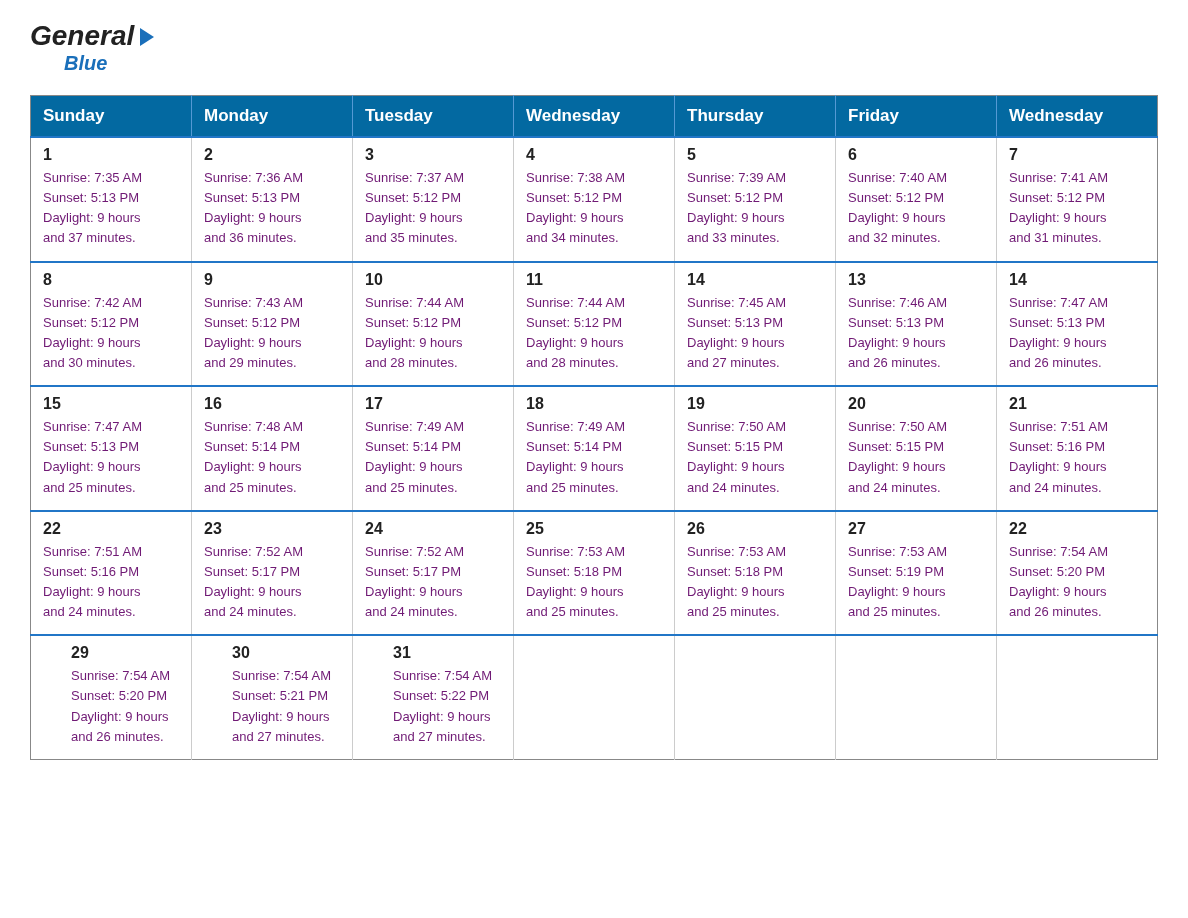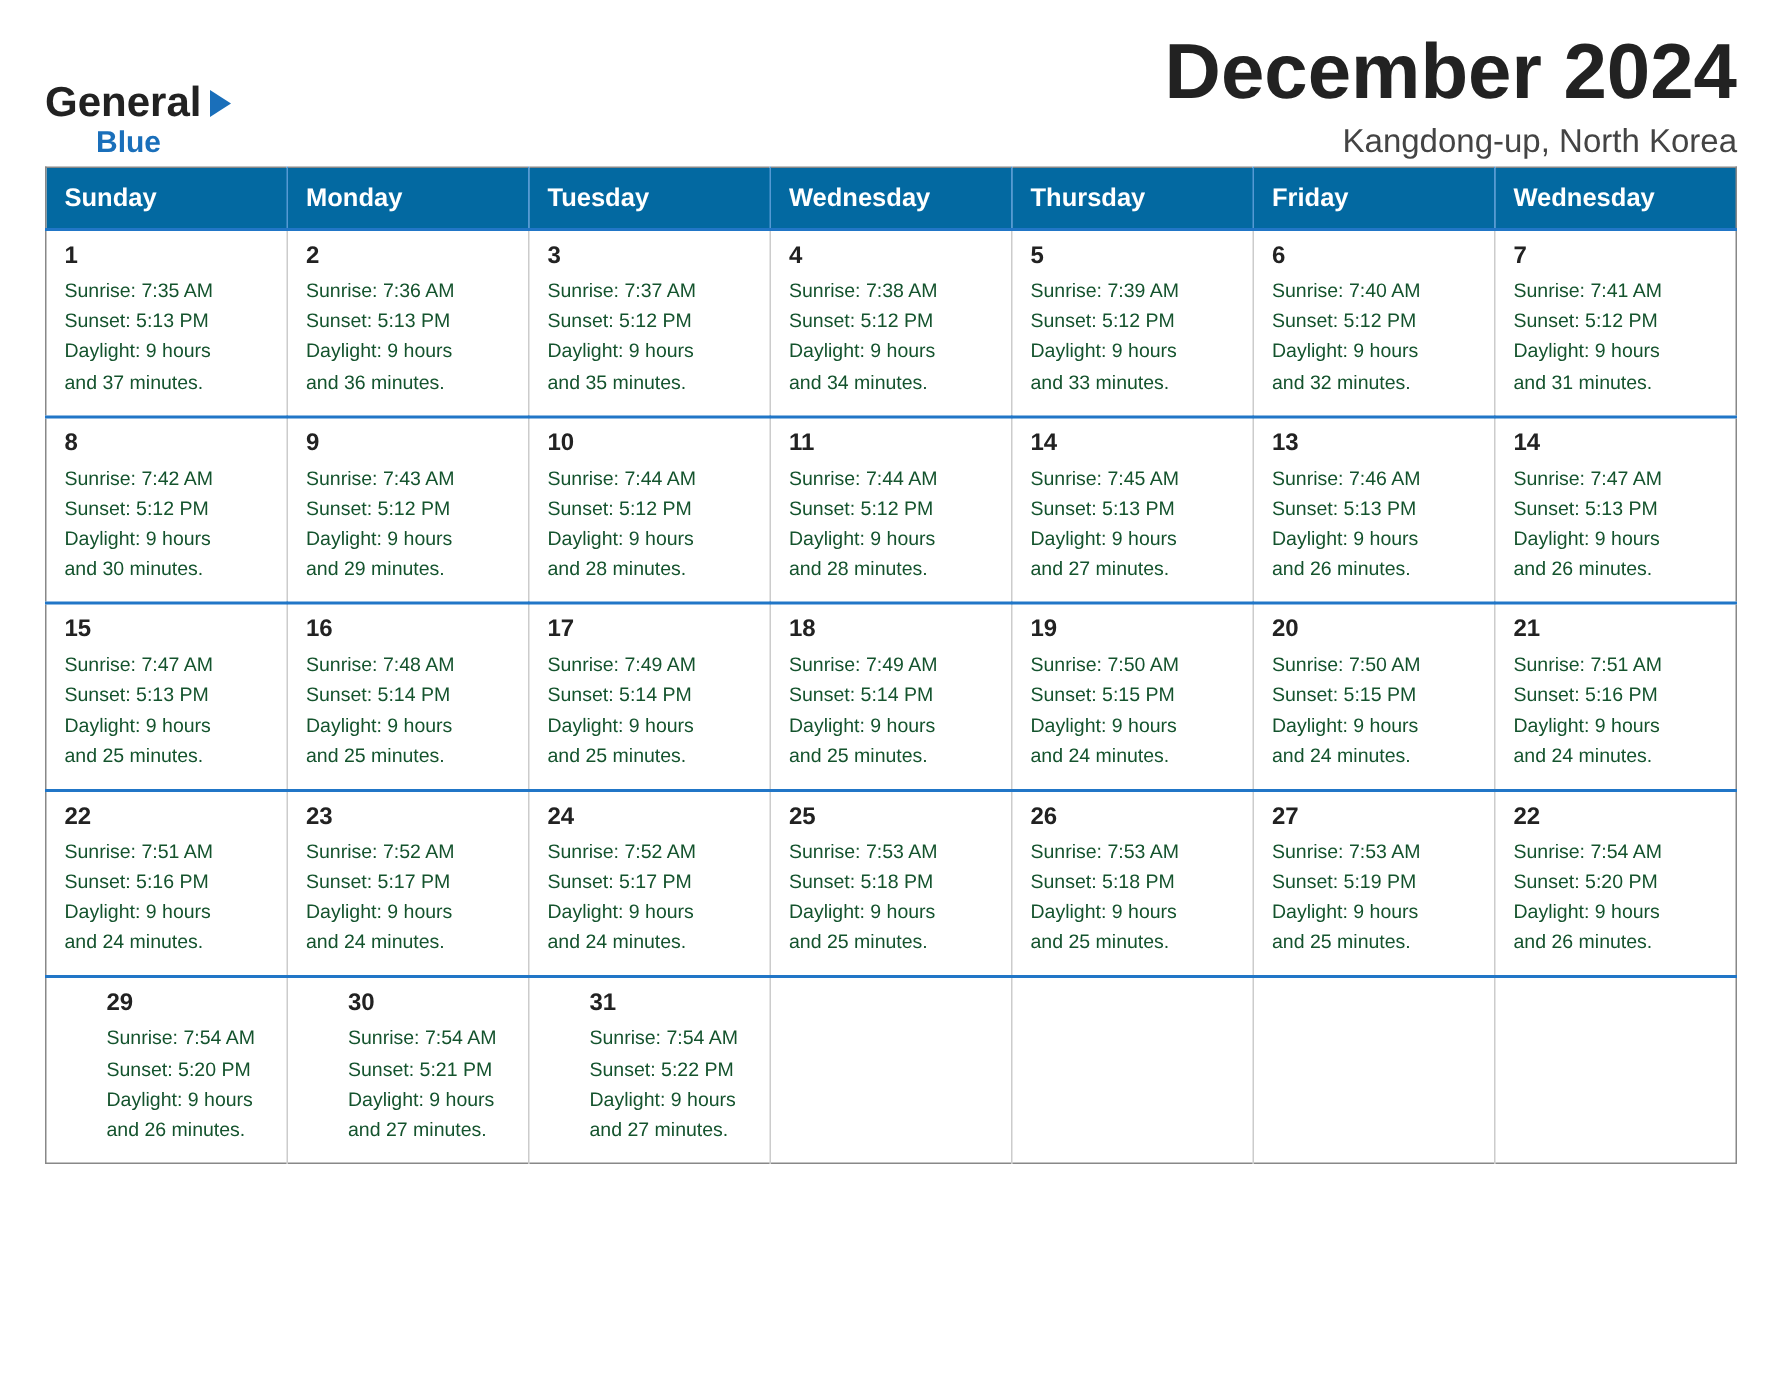--- a/index.html
+++ b/index.html
@@ -6,22 +6,23 @@
     body {
       font-family: Arial, sans-serif;
       background: #fff;
       width: 1188px;
       min-height: 918px;
       padding: 20px 30px;
     }
     .header {
       display: flex;
       justify-content: space-between;
-      align-items: flex-end;
-      margin-bottom: 4px;
+      align-items: center;
+      margin-bottom: 20px;
+      font-style: italic;
     }
     .logo {
       display: flex;
       flex-direction: column;
       align-items: flex-start;
     }
     .title-section {
       text-align: right;
     }
     .month-title {
@@ -71,21 +72,21 @@
     }
     .day-num {
       font-size: 16px;
       font-weight: bold;
       margin-bottom: 4px;
       display: block;
     }
     .day-info {
       font-size: 13px;
       line-height: 1.55;
-      color: #14532d;
+      color: #701a75;
     }
     tbody tr:last-child td {
       border-bottom: none;
       padding-left: 40px;
     }
     .empty-cell {
       background: #fff;
     }
   </style>
 </head>
@@ -94,24 +95,20 @@
 <div class="header">
   <div class="logo">
     <div style="display:flex;align-items:center;">
       <span style="font-size:28px;font-weight:bold;color:#222;">General</span>
       <svg width="22" height="22" viewBox="0 0 22 22" style="margin-left:2px;margin-top:2px;">
         <polygon points="4,2 18,11 4,20" fill="#1a6fba"></polygon>
       </svg>
     </div>
     <span style="font-size:20px;font-weight:bold;color:#1a6fba;margin-left:34px;">Blue</span>
   </div>
-  <div class="title-section">
-    <div class="month-title">December 2024</div>
-    <div class="location">Kangdong-up, North Korea</div>
-  </div>
 </div>
 
 <table>
   <thead>
     <tr>
     <th>Sunday</th>
         <th>Monday</th>
         <th>Tuesday</th>
         <th>Wednesday</th>
         <th>Thursday</th>

